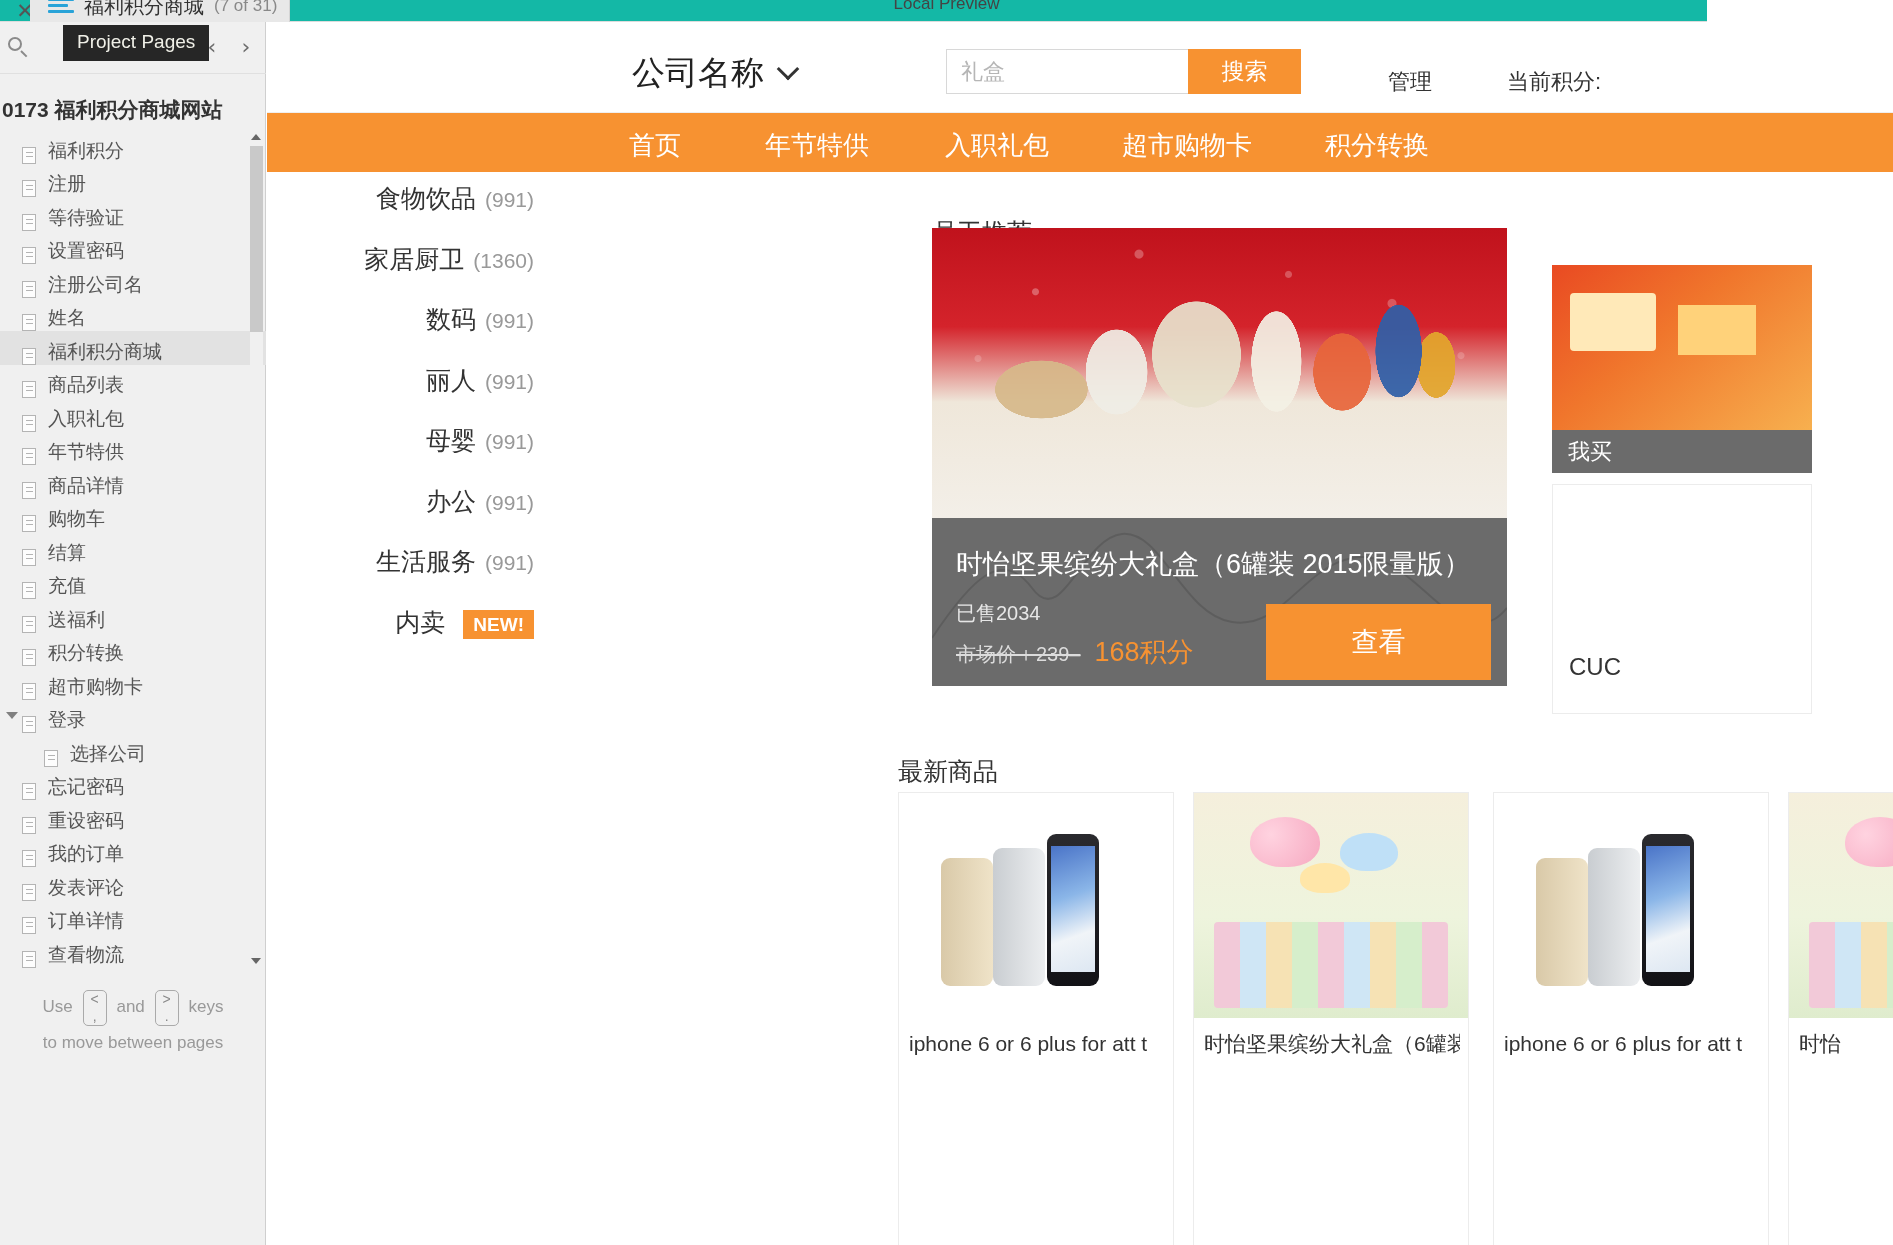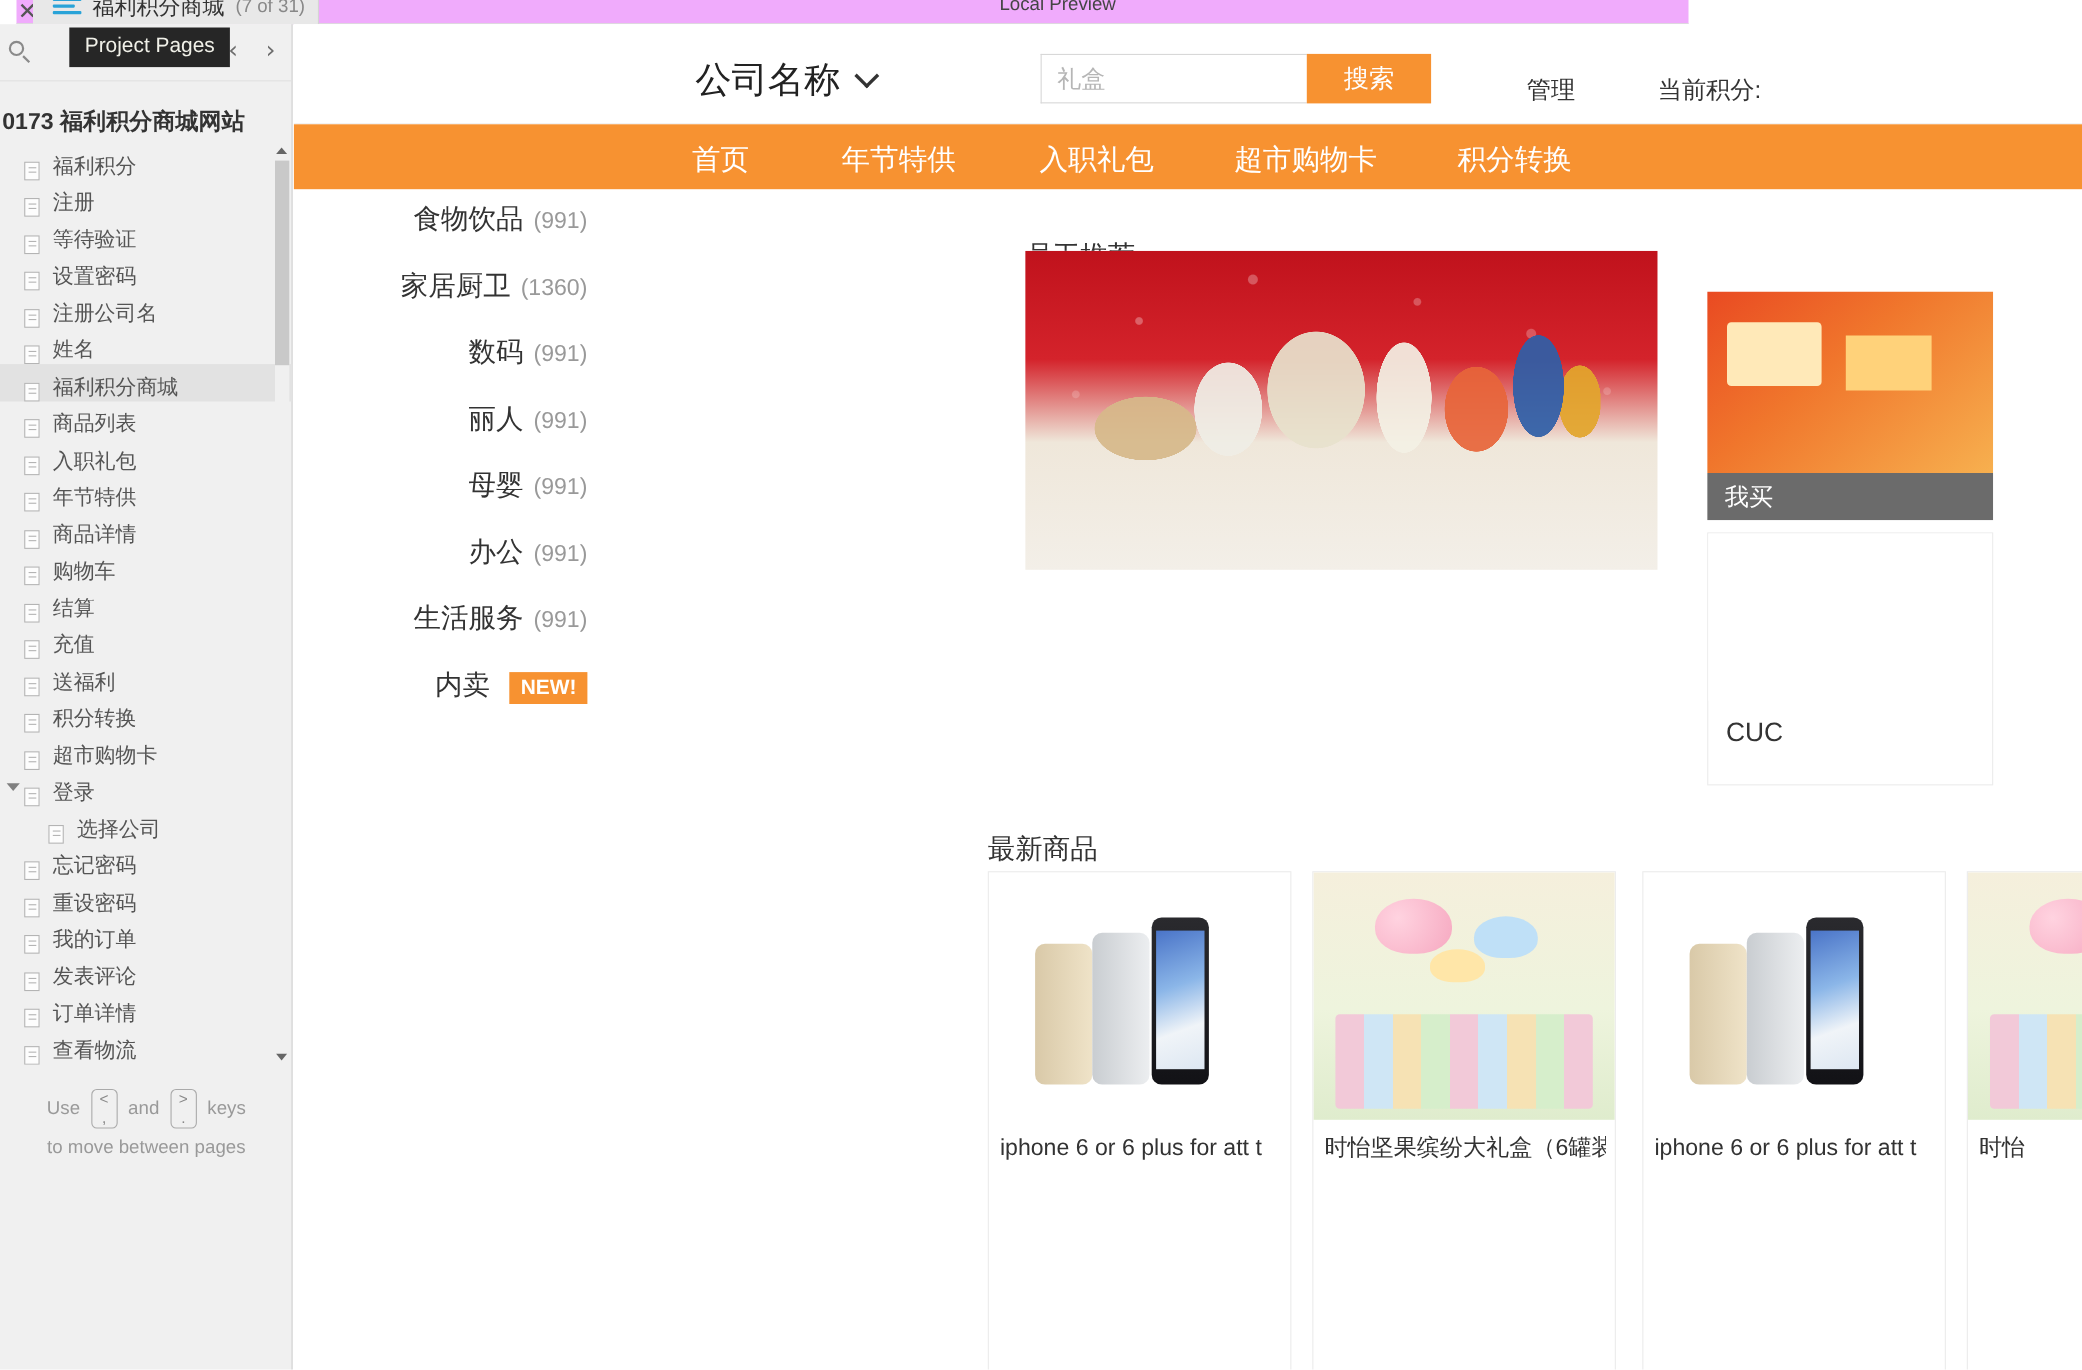--- a/index.html
+++ b/index.html
@@ -4,22 +4,22 @@
 <style>
   * { box-sizing: border-box; margin: 0; padding: 0; }
   html, body {
     width: 1893px; height: 1245px;
     font-family: "Liberation Sans", "DejaVu Sans", sans-serif;
     background: #ffffff;
     overflow: hidden;
   }
   
   .topbar {
-    position: absolute; left: 0; top: 0; width: 1520px; height: 22px;
-    background: #f0abfc; border-bottom: 1px solid #dcdcdc; margin-left: 15px;
+    position: absolute; left: 0; top: 0; width: 1707px; height: 22px;
+    background: #14b8a6; border-bottom: 1px solid #dcdcdc;
   }
   .topbar-close {
     position: absolute; left: 10px; top: -2px; width: 30px; height: 26px;
     font-size: 21px; color: #555; line-height: 26px; text-align: center; cursor: pointer;
   }
   .topbar-tab {
     position: absolute; left: 30px; top: -10px; width: 260px; height: 32px;
     background: #e8e8e8; border-right: 1px solid #d4d4d4;
     display: flex; align-items: center; gap: 10px; padding-left: 18px;
   }
@@ -531,20 +531,32 @@
       <div class="cat-row">
         <span class="cat-name">内卖</span>
         <span class="new-badge">NEW!</span>
       </div>
     </div>
 
   <div class="sec-title rec-title">员工推荐</div>
 
   <div class="banner">
     <div class="banner-img"></div>
+    <div class="banner-caption">
+      <svg class="banner-wave" viewBox="0 0 575 168" preserveAspectRatio="none">
+        <path d="M0,120 C40,60 70,30 100,70 C130,112 150,20 190,16 C230,12 250,96 300,104 C350,112 370,50 420,40 C470,30 500,96 540,104 C560,108 570,96 575,90" fill="none" stroke="#3a3a3a" stroke-width="2" opacity="0.85"></path>
+      </svg>
+      <div class="banner-name">时怡坚果缤纷大礼盒（6罐装 2015限量版）</div>
+      <div class="banner-sold">已售2034</div>
+      <div class="banner-price-row">
+        <span class="market-price">市场价＋239–</span>
+        <span class="points-price">168积分</span>
+      </div>
+      <button class="view-btn">查看</button>
+    </div>
   </div>
 
   <div class="rail-card rail-1">
     <div class="rail-img"></div>
     <div class="rail-btn">我买</div>
   </div>
   <div class="rail-card rail-2">
     <div class="rail-2-body"></div>
     <div class="rail-2-label">CUC</div>
   </div>

